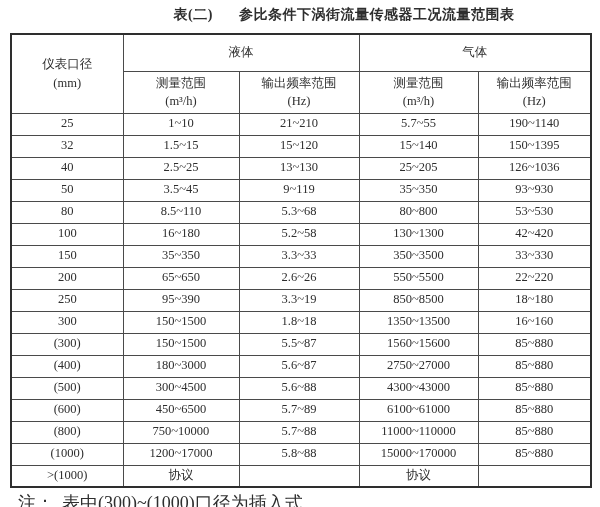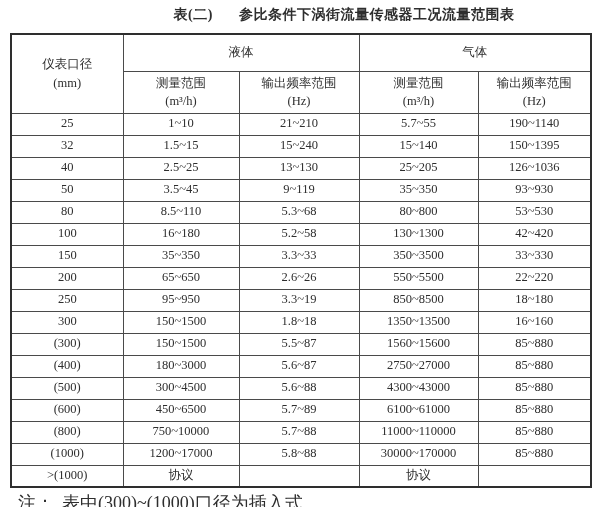--- a/index.html
+++ b/index.html
@@ -119,21 +119,21 @@
       <tr class="data-row">
         <td>25</td>
         <td>1~10</td>
         <td>21~210</td>
         <td>5.7~55</td>
         <td>190~1140</td>
       </tr>
       <tr class="data-row">
         <td>32</td>
         <td>1.5~15</td>
-        <td>15~240</td>
+        <td>15~120</td>
         <td>15~140</td>
         <td>150~1395</td>
       </tr>
       <tr class="data-row">
         <td>40</td>
         <td>2.5~25</td>
         <td>13~130</td>
         <td>25~205</td>
         <td>126~1036</td>
       </tr>
@@ -167,21 +167,21 @@
       </tr>
       <tr class="data-row">
         <td>200</td>
         <td>65~650</td>
         <td>2.6~26</td>
         <td>550~5500</td>
         <td>22~220</td>
       </tr>
       <tr class="data-row">
         <td>250</td>
-        <td>95~950</td>
+        <td>95~390</td>
         <td>3.3~19</td>
         <td>850~8500</td>
         <td>18~180</td>
       </tr>
       <tr class="data-row">
         <td>300</td>
         <td>150~1500</td>
         <td>1.8~18</td>
         <td>1350~13500</td>
         <td>16~160</td>
@@ -218,21 +218,21 @@
         <td>(800)</td>
         <td>750~10000</td>
         <td>5.7~88</td>
         <td>11000~110000</td>
         <td>85~880</td>
       </tr>
       <tr class="data-row">
         <td>(1000)</td>
         <td>1200~17000</td>
         <td>5.8~88</td>
-        <td>30000~170000</td>
+        <td>15000~170000</td>
         <td>85~880</td>
       </tr>
       <tr class="data-row">
         <td>&gt;(1000)</td>
         <td>协议</td>
         <td></td>
         <td>协议</td>
         <td></td>
       </tr>
     </tbody>

